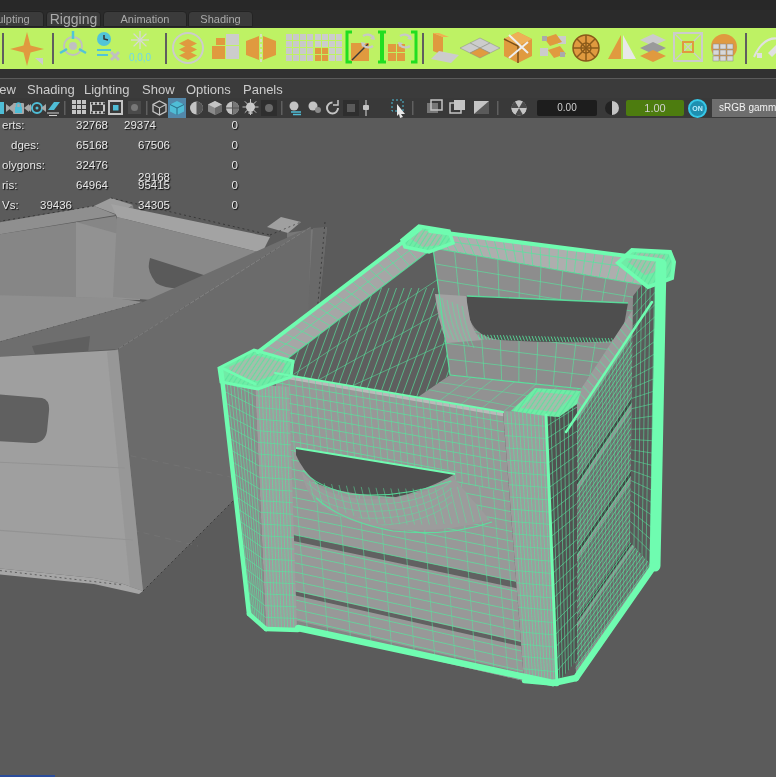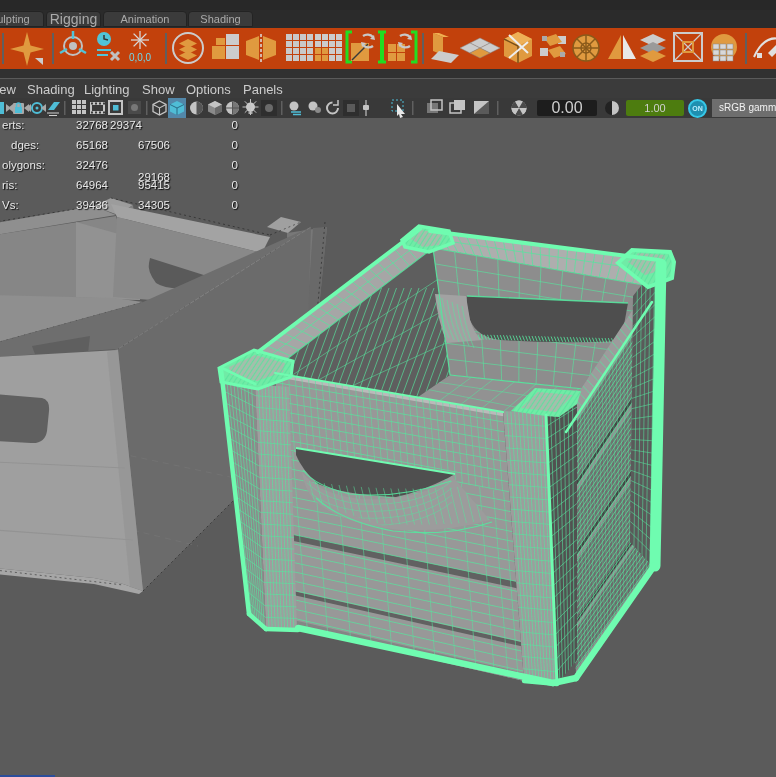--- a/index.html
+++ b/index.html
@@ -4,21 +4,21 @@
 html,body{width:776px;height:777px;overflow:hidden;font-family:"Liberation Sans",sans-serif;background:#5b5b5b;position:relative}
 .abs{position:absolute}
 </style></head><body>
 <div class="abs" style="left:0;top:0;width:776px;height:10px;background:#282828"></div>
 <div class="abs" style="left:0;top:10px;width:776px;height:18px;background:#2b2b2b;overflow:hidden">
     <div class="abs" style="left:-30px;top:1px;width:74px;height:16px;background:#3b3b3b;border-radius:4px 4px 0 0;border:1px solid #232323;color:#ababab;font-size:11px;text-align:center;line-height:15px">Sculpting</div>
     <div class="abs" style="left:46px;top:1px;width:55px;height:16px;background:#3b3b3b;border-radius:4px 4px 0 0;border:1px solid #232323;color:#ababab;font-size:14px;text-align:center;line-height:15px">Rigging</div>
     <div class="abs" style="left:103px;top:1px;width:84px;height:16px;background:#3b3b3b;border-radius:4px 4px 0 0;border:1px solid #232323;color:#ababab;font-size:11px;text-align:center;line-height:15px">Animation</div>
     <div class="abs" style="left:188px;top:1px;width:65px;height:16px;background:#3b3b3b;border-radius:4px 4px 0 0;border:1px solid #232323;color:#ababab;font-size:11px;text-align:center;line-height:15px">Shading</div>
   </div>
-<div class="abs" style="left:0;top:28px;width:776px;height:41px;background:#c2410c;overflow:hidden">
+<div class="abs" style="left:0;top:28px;width:776px;height:41px;background:#bef264;overflow:hidden">
     <svg width="776" height="41" style="position:absolute;left:0;top:0">
       <rect x="2" y="5" width="2" height="31" fill="#5f5f5f"></rect>
       <rect x="52" y="5" width="2" height="31" fill="#5f5f5f"></rect>
       <rect x="165" y="5" width="2" height="31" fill="#5f5f5f"></rect>
       <rect x="422" y="5" width="2" height="31" fill="#5f5f5f"></rect>
       <rect x="745" y="5" width="2" height="31" fill="#5f5f5f"></rect>
       <g transform="translate(10,4) scale(1.0)">
         <path d="M17,0 L20.5,13.5 L34,17 L20.5,20.5 L17,34 L13.5,20.5 L0,17 L13.5,13.5 Z" fill="#e09a3f"></path>
         <path d="M25,26 L33,26 L33,33 Z" fill="#cccccc"></path>
       </g>
@@ -351,21 +351,21 @@
         <path d="M8,8 L4.3,14.5 A7.5,7.5 0 0 1 0.5,8.0 Z" fill="#c4c4c4"></path>
         <path d="M8,8 L0.5,8.0 A7.5,7.5 0 0 1 4.2,1.5 Z" fill="#4a4a4a"></path>
         <path d="M8,8 L4.2,1.5 A7.5,7.5 0 0 1 11.8,1.5 Z" fill="#c4c4c4"></path>
         <path d="M8,8 L11.8,1.5 A7.5,7.5 0 0 1 15.5,8.0 Z" fill="#4a4a4a"></path>
       </g>
       <g transform="translate(604,2)">
         <circle cx="8" cy="8" r="7" fill="#222"></circle>
         <path d="M8,1 a7,7 0 0 1 0,14 Z" fill="#c4c4c4"></path>
       </g>
     </svg>
-<div class="abs" style="left:537px;top:2px;width:60px;height:16px;background:#1d1d1d;border-radius:2px;color:#cfcfcf;font-size:16px;text-align:center;line-height:16px">0.00</div>
+<div class="abs" style="left:537px;top:2px;width:60px;height:16px;background:#1d1d1d;border-radius:2px;color:#cfcfcf;font-size:10px;text-align:center;line-height:16px">0.00</div>
 <div class="abs" style="left:626px;top:2px;width:58px;height:16px;background:#4d7c0f;border-radius:2px;color:#cfcfcf;font-size:11px;text-align:center;line-height:16px">1.00</div>
 <div class="abs" style="left:688px;top:1px;width:19px;height:19px;border-radius:10px;background:#1f8fb0;border:2px solid #36c8e8;color:#bdf0ff;font-size:7px;font-weight:bold;text-align:center;line-height:15px">ON</div>
 <div class="abs" style="left:712px;top:1px;width:64px;height:18px;background:#6e6e6e;color:#f2f2f2;font-size:10px;line-height:18px;padding-left:7px;white-space:nowrap">sRGB gamma</div>
 </div>
 <div class="abs" style="left:0;top:118px;width:776px;height:600px;background:#5b5b5b;overflow:hidden">
 <svg width="776" height="659" viewBox="0 118 776 659" style="position:absolute;left:0;top:0">
 <defs>
         <clipPath id="c1">
           <polygon points="258.0,352.0 420.0,230.0 433.0,248.0 283.0,362.0"></polygon>
         </clipPath>
@@ -1093,32 +1093,32 @@
 <line x1="546.0" y1="415.0" x2="557.0" y2="684.0" stroke="#6ffcb0" stroke-width="3.0" stroke-linecap="round"></line>
 <line x1="524.0" y1="681.0" x2="557.0" y2="684.0" stroke="#6ffcb0" stroke-width="4.5" stroke-linecap="round"></line>
 <line x1="275.0" y1="373.0" x2="503.0" y2="412.0" stroke="#6ffcb0" stroke-width="2.2" stroke-linecap="round"></line>
 <line x1="566.0" y1="432.0" x2="652.0" y2="302.0" stroke="#6ffcb0" stroke-width="2.5" stroke-linecap="round"></line>
 <line x1="266.0" y1="629.0" x2="298.0" y2="630.0" stroke="#6ffcb0" stroke-width="4.5" stroke-linecap="round"></line>
 <line x1="222.0" y1="368.0" x2="255.0" y2="384.0" stroke="#6ffcb0" stroke-width="3.0" stroke-linecap="round"></line>
 </svg>
 <div class="abs" style="left:0;top:0;width:250px;color:#e8e8e8;font-size:11.5px;text-shadow:1px 1px 1px rgba(0,0,0,0.9)">
       <div class="abs" style="left:2px;top:1px">erts:</div>
       <div class="abs" style="left:48px;top:1px;width:60px;text-align:right">32768</div>
-      <div class="abs" style="left:110px;top:1px;width:60px;text-align:left">29374</div>
+      <div class="abs" style="left:110px;top:1px;width:60px;text-align:center">29374</div>
       <div class="abs" style="left:178px;top:1px;width:60px;text-align:right">0</div>
       <div class="abs" style="left:11px;top:21px">dges:</div>
       <div class="abs" style="left:48px;top:21px;width:60px;text-align:right">65168</div>
       <div class="abs" style="left:110px;top:21px;width:60px;text-align:right">67506</div>
       <div class="abs" style="left:178px;top:21px;width:60px;text-align:right">0</div>
       <div class="abs" style="left:2px;top:41px">olygons:</div>
       <div class="abs" style="left:48px;top:41px;width:60px;text-align:right">32476</div>
       <div class="abs" style="left:110px;top:53px;width:60px;text-align:right">29168</div>
       <div class="abs" style="left:178px;top:41px;width:60px;text-align:right">0</div>
       <div class="abs" style="left:2px;top:61px">ris:</div>
       <div class="abs" style="left:48px;top:61px;width:60px;text-align:right">64964</div>
       <div class="abs" style="left:110px;top:61px;width:60px;text-align:right">95415</div>
       <div class="abs" style="left:178px;top:61px;width:60px;text-align:right">0</div>
       <div class="abs" style="left:2px;top:81px">Vs:</div>
-      <div class="abs" style="left:48px;top:81px;width:60px;text-align:right">39436</div>
+      <div class="abs" style="left:40px;top:81px;width:60px;">39436</div>
       <div class="abs" style="left:110px;top:81px;width:60px;text-align:right">34305</div>
       <div class="abs" style="left:178px;top:81px;width:60px;text-align:right">0</div>
     </div>
 </div>
 <div class="abs" style="left:0;top:775px;width:55px;height:2px;background:#2b4d9b"></div>
 </body></html>

